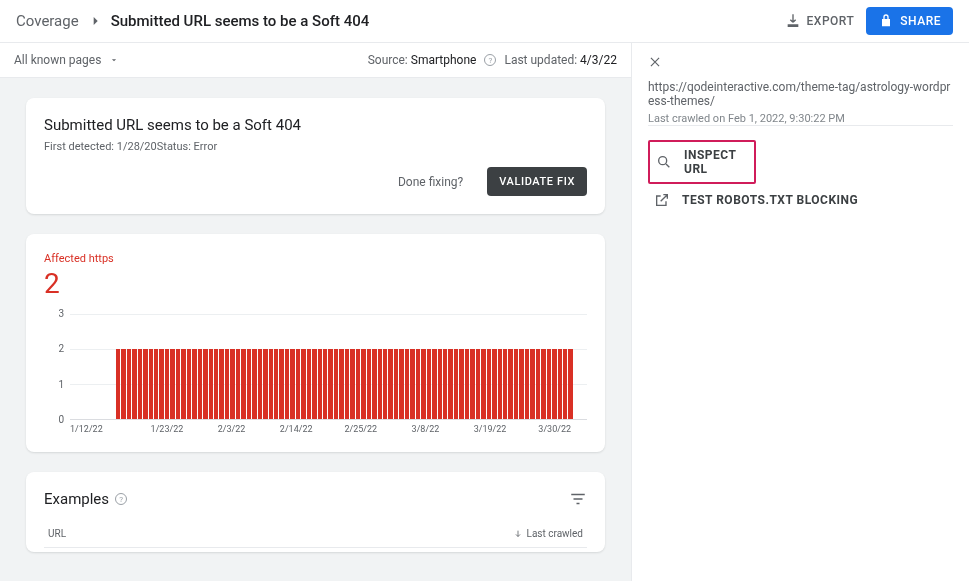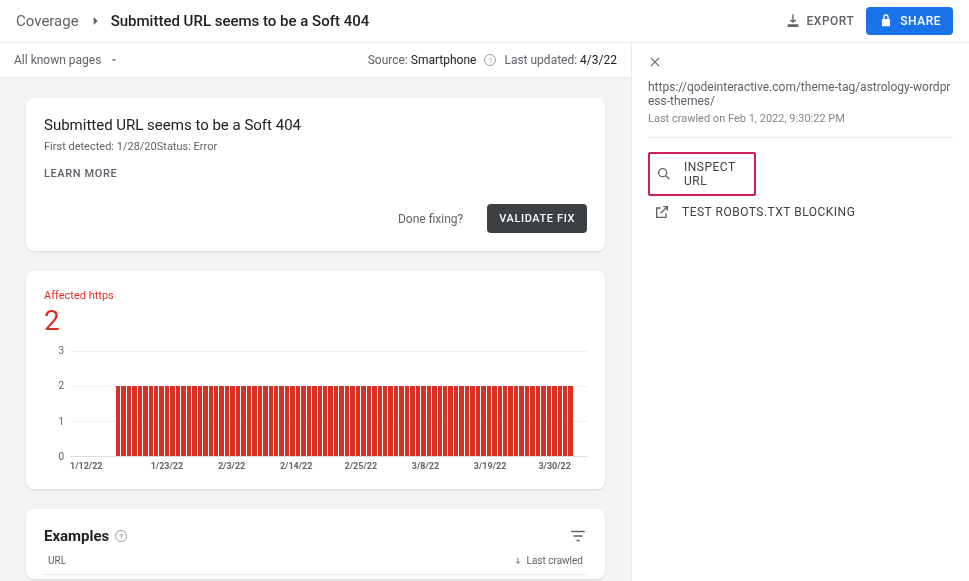--- a/index.html
+++ b/index.html
@@ -194,30 +194,28 @@
   .bar {
     flex: 1;
     background: #d93025;
   }
   .x-axis {
     display: flex;
     font-size: 9px;
     color: #5f6368;
     margin-top: 4px;
     padding-left: 0;
-    font-weight: bold;
   }
   .x-axis div { flex: 1; text-align: center; }
   .x-axis div:first-child { text-align: left; }
   .examples-header {
     display: flex;
     justify-content: space-between;
     align-items: flex-end;
-    margin-bottom: 2px;
-    font-weight: bold;
+    margin-bottom: 12px;
   }
   .examples-title {
     font-size: 15px;
     display: flex;
     align-items: center;
     gap: 6px;
   }
   .table-head {
     display: flex;
     justify-content: space-between;
@@ -242,30 +240,29 @@
   }
   .panel-url {
     font-size: 12px;
     color: #5f6368;
     margin-bottom: 4px;
     word-break: break-all;
   }
   .panel-crawl {
     font-size: 11px;
     color: #80868b;
-    padding-bottom: 12px;
     border-bottom: 1px solid #e8eaed;
     margin-bottom: 14px;
   }
   .action-item {
     display: flex;
     align-items: center;
     gap: 12px;
     font-size: 12px;
-    font-weight: 400;
+    font-weight: 700;
     letter-spacing: 0.5px;
     color: #3c4043;
     padding: 8px 6px;
     cursor: pointer;
   }
   .action-item.highlight {
     border: 2px solid #d01c5a;
     border-radius: 2px;
     width: 108px;
     padding: 6px 6px;
@@ -325,21 +322,20 @@
       </div>
     </div>
 
     <div class="content-scroll">
       <div class="card">
         <div class="card-title">Submitted URL seems to be a Soft 404</div>
         <div class="meta-line">
           <span><span>First detected:</span> <span>1/28/20</span></span>
           <span><span>Status:</span> <span>Error</span></span>
         </div>
-        <div class="learn-more">LEARN MORE</div>
         <div class="card-actions">
           <span class="done-fixing">Done fixing?</span>
           <div class="validate-btn">VALIDATE FIX</div>
         </div>
       </div>
 
       <div class="card">
         <div class="affected-label">Affected https</div>
         <div class="affected-count">2</div>
         <div class="chart">

